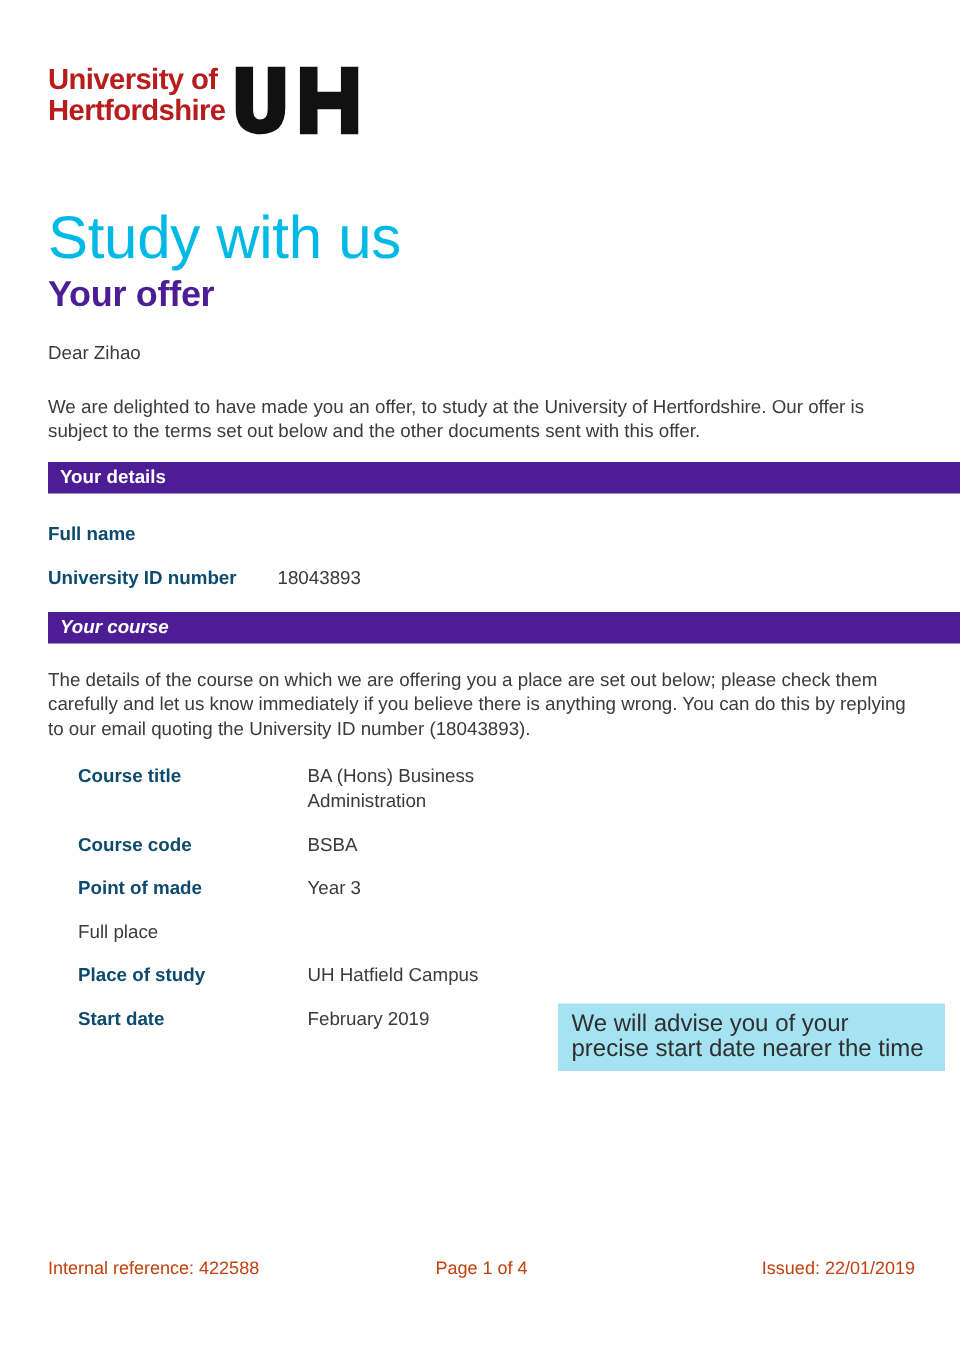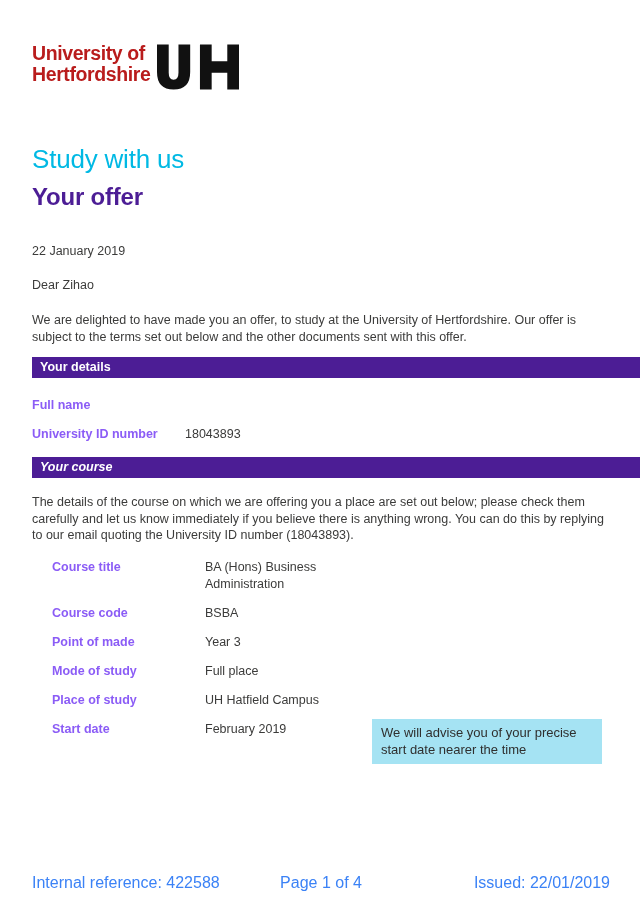--- a/index.html
+++ b/index.html
@@ -18,21 +18,21 @@
   .logo-text {
     font-weight:bold; color:#b91c1c;
     font-size:19.5px; line-height:20.5px; letter-spacing:-0.4px;
   }
   .logo-mark { margin-left:7px; margin-top:1px; }
   .logo-mark svg { display:block; }
 
   
   .h1 {
     margin-top:53px;
-    font-size:26px; line-height:32px; font-weight:400;
+    font-size:40px; line-height:32px; font-weight:400;
     color:#00b9e4; letter-spacing:-0.2px;
   }
   .h2 {
     margin-top:9px;
     font-size:24px; line-height:26px; font-weight:bold;
     color:#4c1d95; letter-spacing:-0.2px;
   }
 
   
   .body-text { font-size:12.5px; line-height:16.5px; color:#3b3b3a; }
@@ -47,40 +47,40 @@
     background:#4c1d95;
     color:#ffffff; font-weight:bold; font-size:12.5px;
     padding:3px 0 0 8px;
   }
   .section-bar.course { margin-top:14px;font-style:italic; }
 
   
   .table { margin-top:19px; }
   .table.course-table { margin-top:15px;margin-left:20px; }
   .row { display:flex; margin-bottom:12px; align-items:flex-start; }
-  .row .label { width:153px; font-weight:bold; font-size:12.5px; line-height:17px; color:#8b5cf6; flex:none; }
+  .row .label { width:153px; font-weight:bold; font-size:12.5px; line-height:17px; color:#0c4a6e; flex:none; }
   .row .value { width:172px; font-size:12.5px; line-height:17px; flex:none; }
   .row.last { position:relative; margin-bottom:0; }
 
   .course-intro { margin-top:16px; max-width:578px; }
 
   
   .callout {
     position:absolute; left:320px; top:-2px;
-    width:230px;
+    width:258px;
     background:#a5e3f3;
     color:#2f2f2e;
-    font-size:13px; line-height:17px;
+    font-size:16px; line-height:17px;
     padding:5px 9px 6px 9px;
   }
 
   
   .footer {
-    position:absolute; left:32px; right:30px; top:874px;
-    font-size:16px; color:#3b82f6;
+    position:absolute; left:32px; right:30px; top:838px;
+    font-size:12px; color:#c2410c;
   }
   .footer .ref { float:left; }
   .footer .issued { float:right; }
   .footer .page-num { position:absolute; left:50%; transform:translateX(-50%); }
 </style>
 </head>
 <body>
 
 <div class="page">
   <div class="content">
@@ -94,21 +94,20 @@
         <svg width="82" height="46" viewBox="0 0 84 46" aria-hidden="true">
           <path fill="#111111" d="M0 0 H12 V29 Q12 36 17 36 Q22 36 22 29 V0 H34 V28 Q34 46 17 46 Q0 46 0 28 Z"></path>
           <path fill="#111111" d="M44 0 H56 V17 H72 V0 H84 V46 H72 V29 H56 V46 H44 Z"></path>
         </svg>
       </div>
     </div>
 
     <div class="h1">Study with us</div>
     <div class="h2">Your offer</div>
 
-    <div class="body-text date-line">22 January 2019</div>
     <div class="body-text greeting">Dear Zihao</div>
     <div class="body-text intro">We are delighted to have made you an offer, to study at the University of Hertfordshire. Our offer is subject to the terms set out below and the other documents sent with this offer.</div>
 
     <div class="section-bar">Your details</div>
 
     <div class="table">
       <div class="row">
         <div class="label">Full name</div>
       </div>
       <div class="row">
@@ -128,21 +127,20 @@
       </div>
       <div class="row">
         <div class="label">Course code</div>
         <div class="value">BSBA</div>
       </div>
       <div class="row">
         <div class="label">Point of made</div>
         <div class="value">Year 3</div>
       </div>
       <div class="row">
-        <div class="label">Mode of study</div>
         <div class="value">Full place</div>
       </div>
       <div class="row">
         <div class="label">Place of study</div>
         <div class="value">UH Hatfield Campus</div>
       </div>
       <div class="row last">
         <div class="label">Start date</div>
         <div class="value">February 2019</div>
         <div class="callout">We will advise you of your precise start date nearer the time</div>

